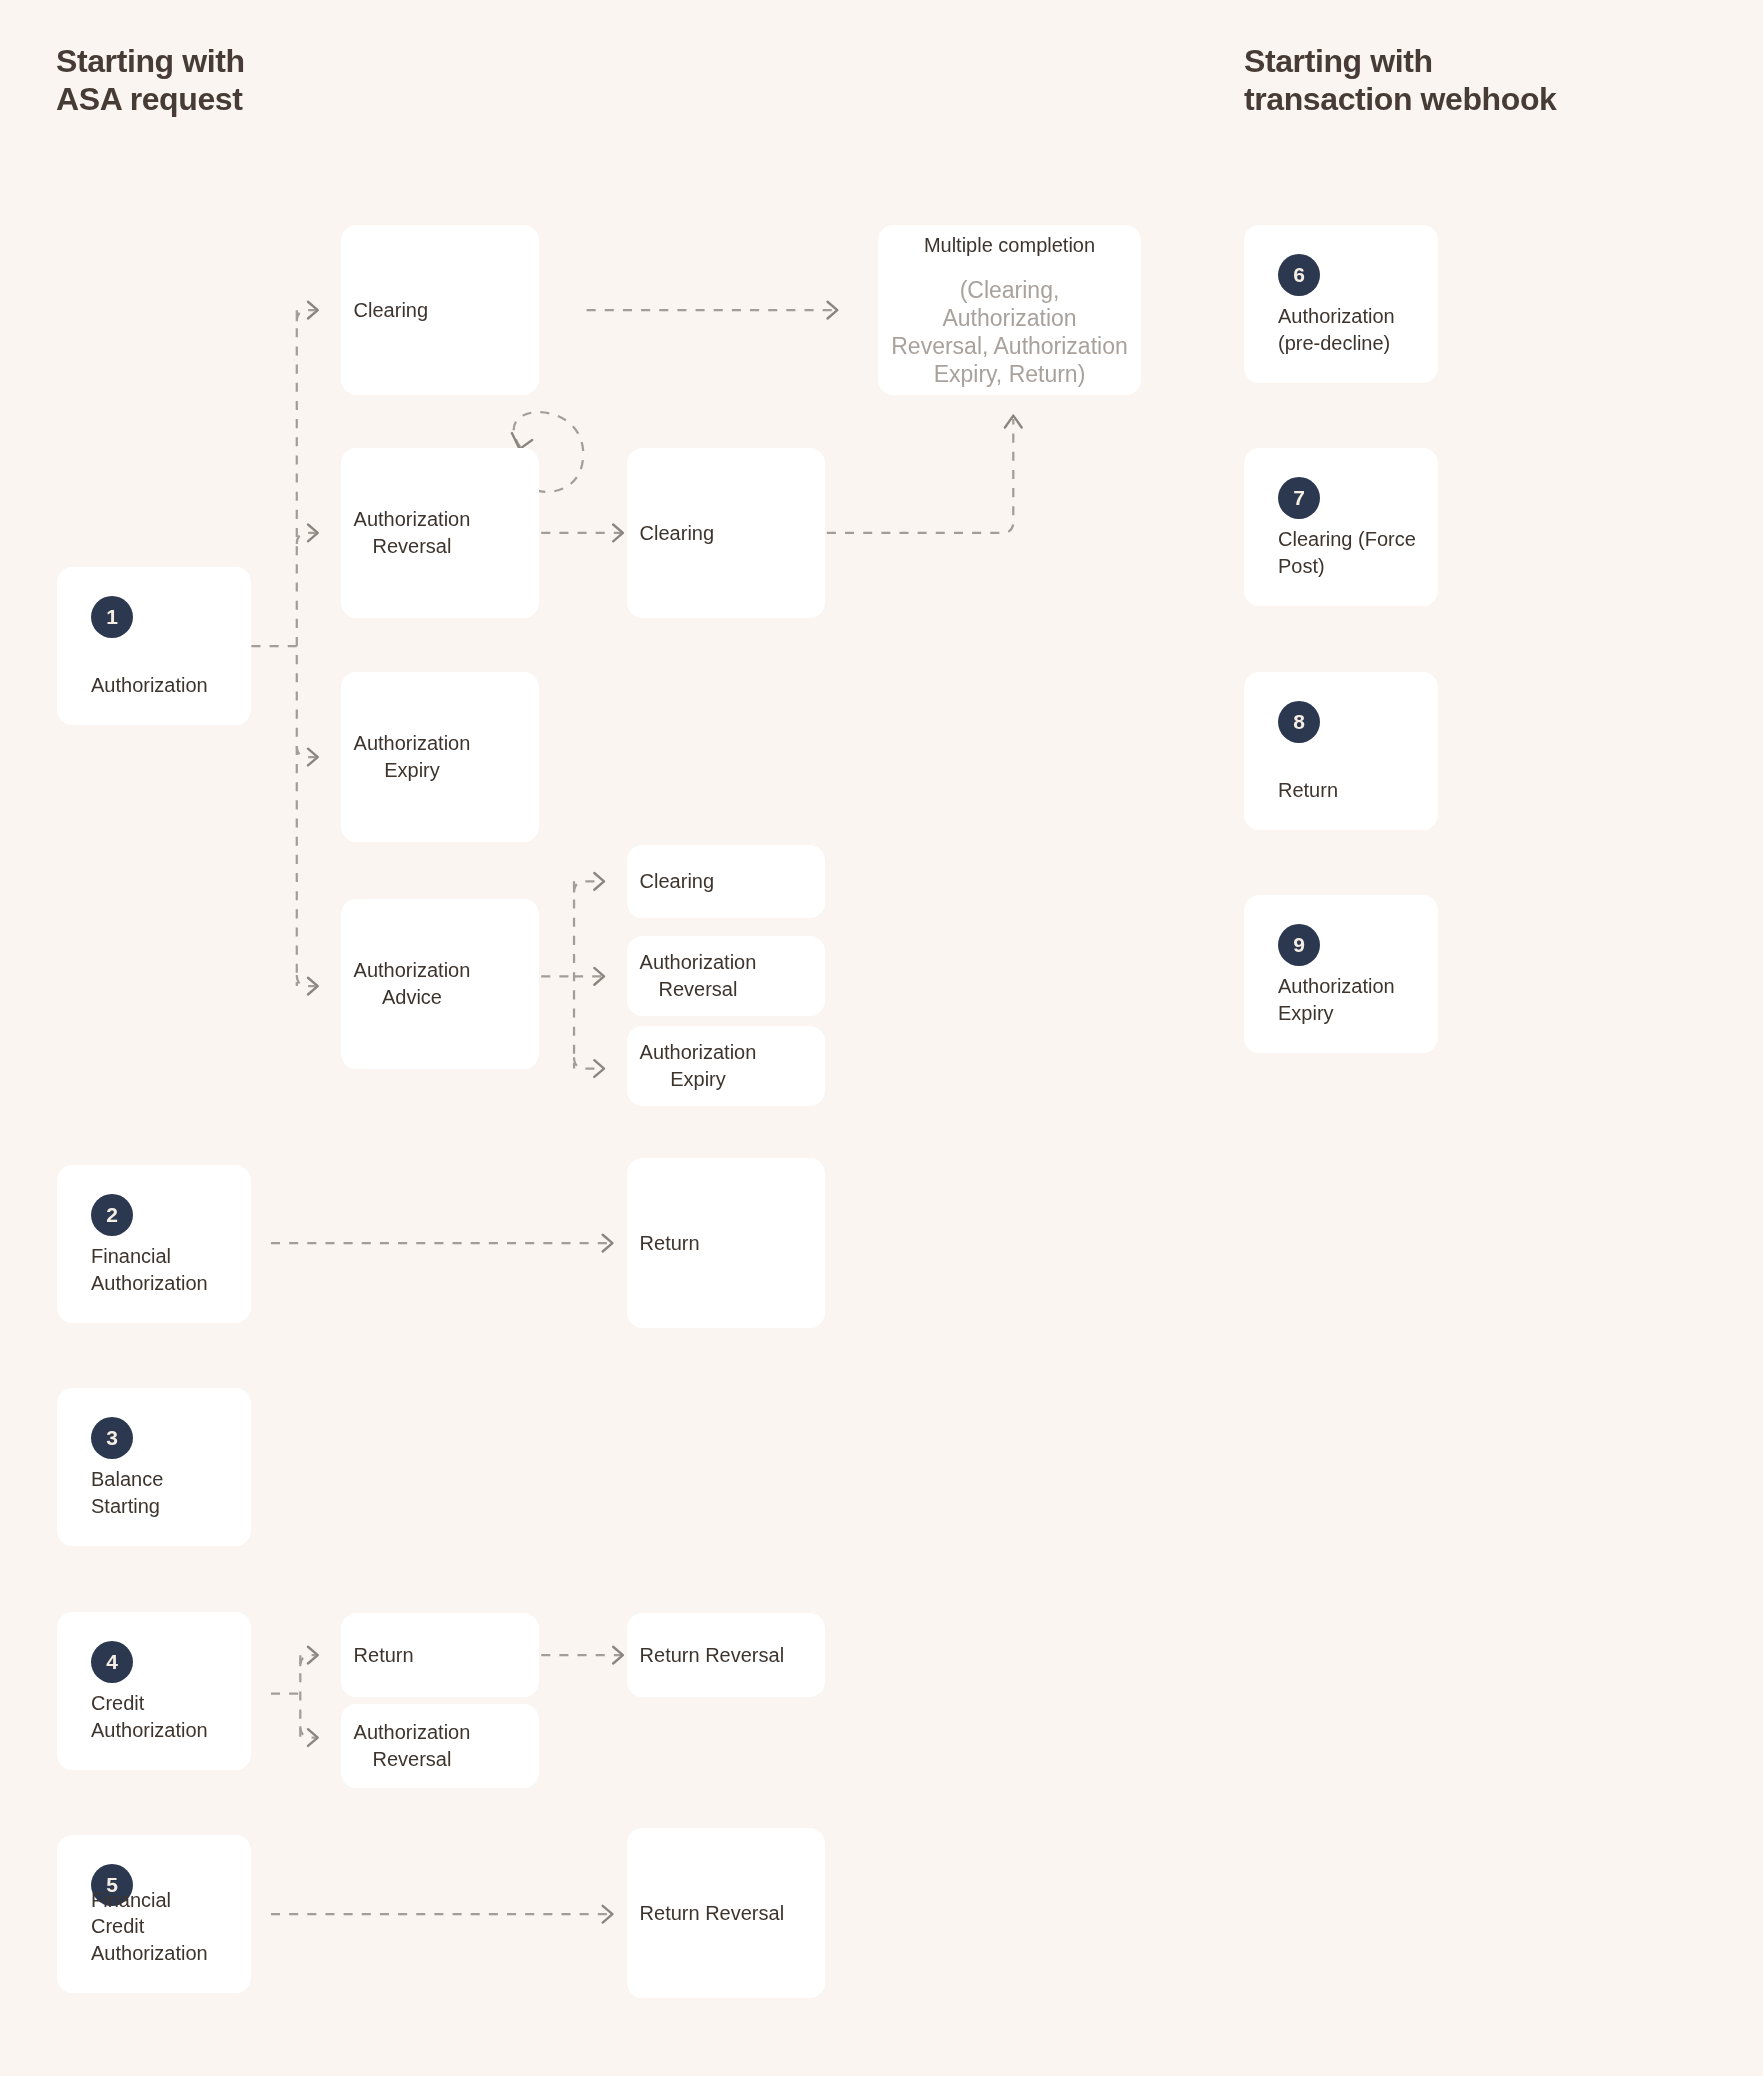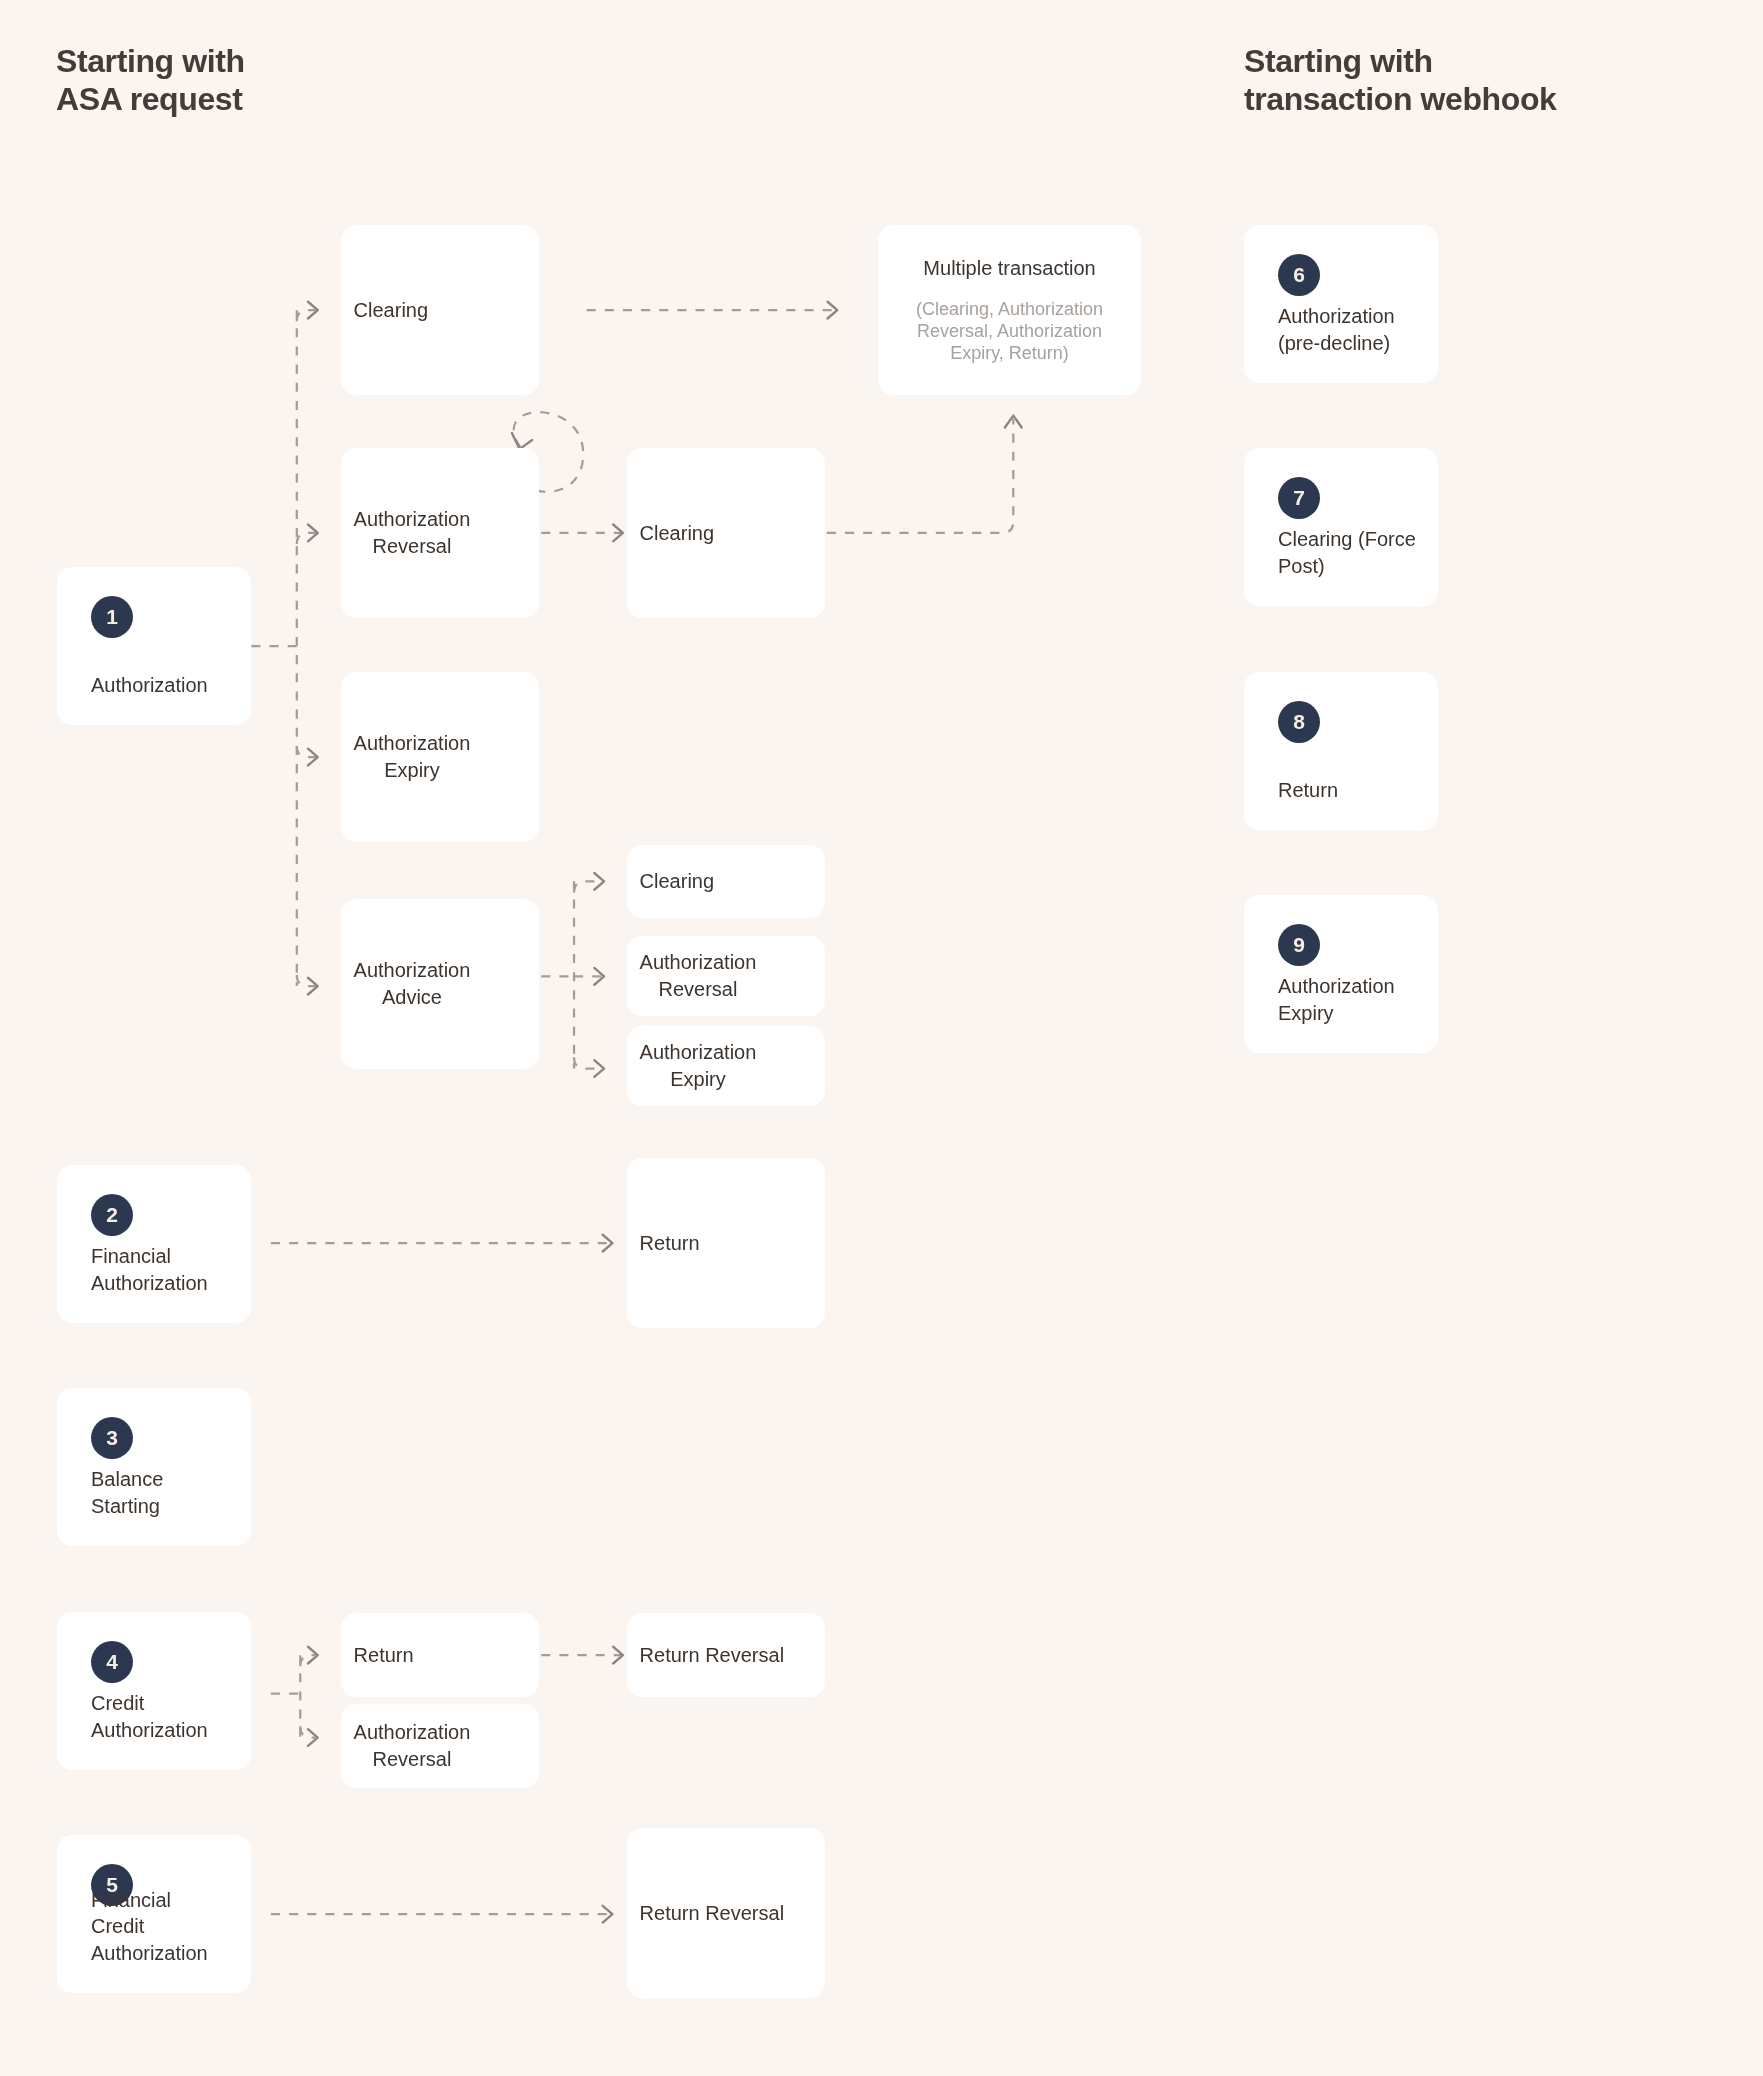--- a/index.html
+++ b/index.html
@@ -66,21 +66,21 @@
     position:static;
     left:auto;right:auto;bottom:auto;
     padding:0 12.6px;
     text-align:center;
   }
   .card.plain.multi{
     flex-direction:column;
     justify-content:center;
   }
   .card .cap.sub{
-    font-size:18px;
+    font-size:23px;
     line-height:1.22;
     color:#A9A19C;
     margin-top:17px;
   }
 
   
   #wires{position:absolute;left:0;top:0;width:1764px;height:2077px;pointer-events:none;}
   .wire{fill:none;stroke:#A49D97;stroke-width:3.2;stroke-dasharray:13 13;stroke-linecap:butt;}
   .head{fill:none;stroke:#8C857F;stroke-width:3.4;stroke-linecap:round;stroke-linejoin:round;}
 </style>
@@ -231,21 +231,21 @@
 
   <div class="card plain" style="left:627px;top:1613px;width:198px;height:84px;">
     <div class="cap">Return Reversal</div>
   </div>
 
   <div class="card plain" style="left:627px;top:1828px;width:198px;height:170px;">
     <div class="cap">Return Reversal</div>
   </div>
 
   <div class="card plain multi" style="left:878px;top:225px;width:263px;height:170px;">
-    <div class="cap">Multiple transaction</div>
+    <div class="cap">Multiple completion</div>
     <div class="cap sub">(Clearing, Authorization
 Reversal, Authorization
 Expiry, Return)</div>
   </div>
 
   <div class="card primary" style="left:1244px;top:225px;width:194px;height:158px;">
     <div class="badge">6</div>
     <div class="cap">Authorization
 (pre-decline)</div>
   </div>

